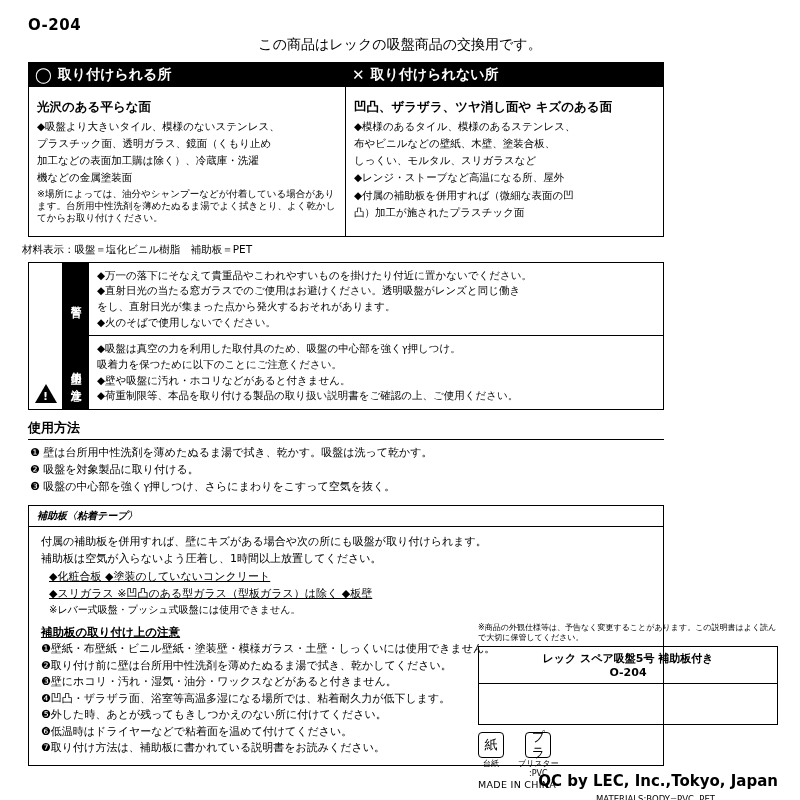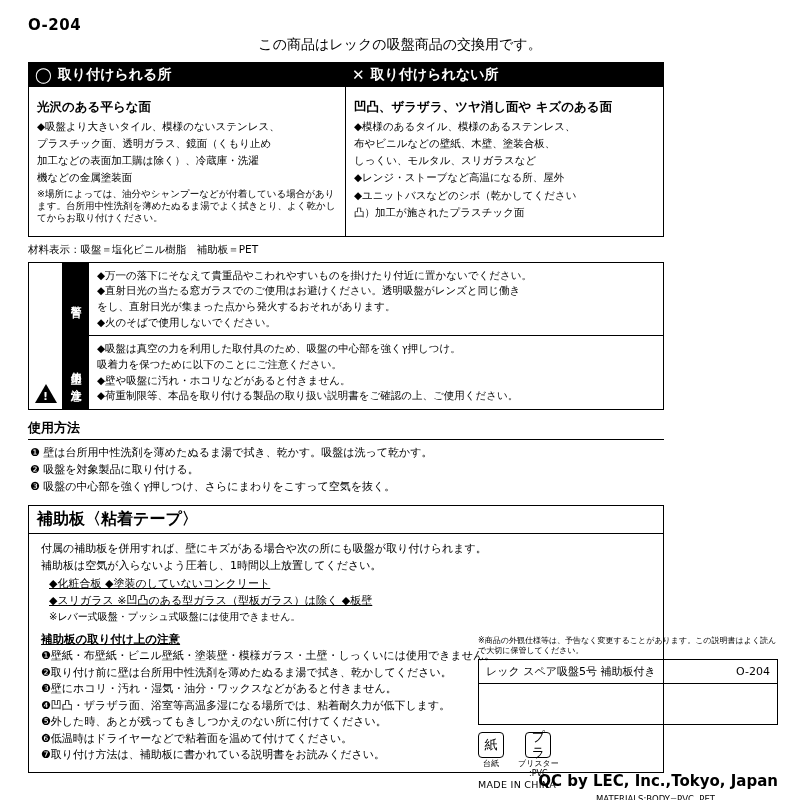--- a/index.html
+++ b/index.html
@@ -84,21 +84,21 @@
     text-indent: 0;
   }
   .compat-body .note {
     font-size: 9.5px;
     line-height: 1.3;
   }
 
   
   .materials {
     font-size: 10.5px;
-    margin: 6px 0 5px 6px;
+    margin: 6px 0 5px 0;
   }
 
   
   .warn {
     display: flex;
     border: 1.6px solid #000;
     width: 636px;
     margin-left: 6px;
     box-sizing: border-box;
   }
@@ -185,24 +185,25 @@
 
   
   .helper {
     border: 1.4px solid #000;
     width: 636px;
     margin: 10px 0 0 6px;
     box-sizing: border-box;
     padding: 0 0 8px 0;
   }
   .helper-head {
-    font-size: 16px;
+    font-size: 10px;
     font-weight: bold;
     padding: 3px 8px;
     border-bottom: 1.2px solid #000;
+    font-style: italic;
   }
   .helper-body {
     padding: 7px 12px 0 12px;
     font-size: 11px;
     line-height: 1.5;
   }
   .helper-body p { margin: 0; }
   .bullets {
     margin: 2px 0 0 8px;
   }
@@ -234,21 +235,22 @@
     border: 1px solid #000;
     box-sizing: border-box;
   }
   .label-row1 {
     display: flex;
     justify-content: space-between;
     align-items: center;
     border-bottom: 1px solid #000;
     padding: 4px 7px;
     font-size: 11px;
-    font-weight: normal;
+    font-weight: bold;
+    flex-direction: column;
   }
   .label-row2 {
     height: 40px;
   }
   .recycle {
     display: flex;
     gap: 14px;
     margin-top: 7px;
     align-items: flex-start;
   }
@@ -324,21 +326,21 @@
       <div class="compat-head">
         <span class="mark">✕</span>
         <span>取り付けられない所</span>
       </div>
       <div class="compat-body">
         <div class="lead">凹凸、ザラザラ、ツヤ消し面や キズのある面</div>
         <p>◆模様のあるタイル、模様のあるステンレス、</p>
         <p>布やビニルなどの壁紙、木壁、塗装合板、</p>
         <p>しっくい、モルタル、スリガラスなど</p>
         <p>◆レンジ・ストーブなど高温になる所、屋外</p>
-        <p>◆ユニットバスなどのシボ（乾かしてください</p>
+        <p>◆付属の補助板を併用すれば（微細な表面の凹</p>
         <p>凸）加工が施されたプラスチック面</p>
       </div>
     </div>
   </div>
 
   <div class="materials">材料表示：吸盤＝塩化ビニル樹脂　補助板＝PET</div>
 
   <div class="warn">
     <div class="warn-icon">
       <div class="tri"></div>

